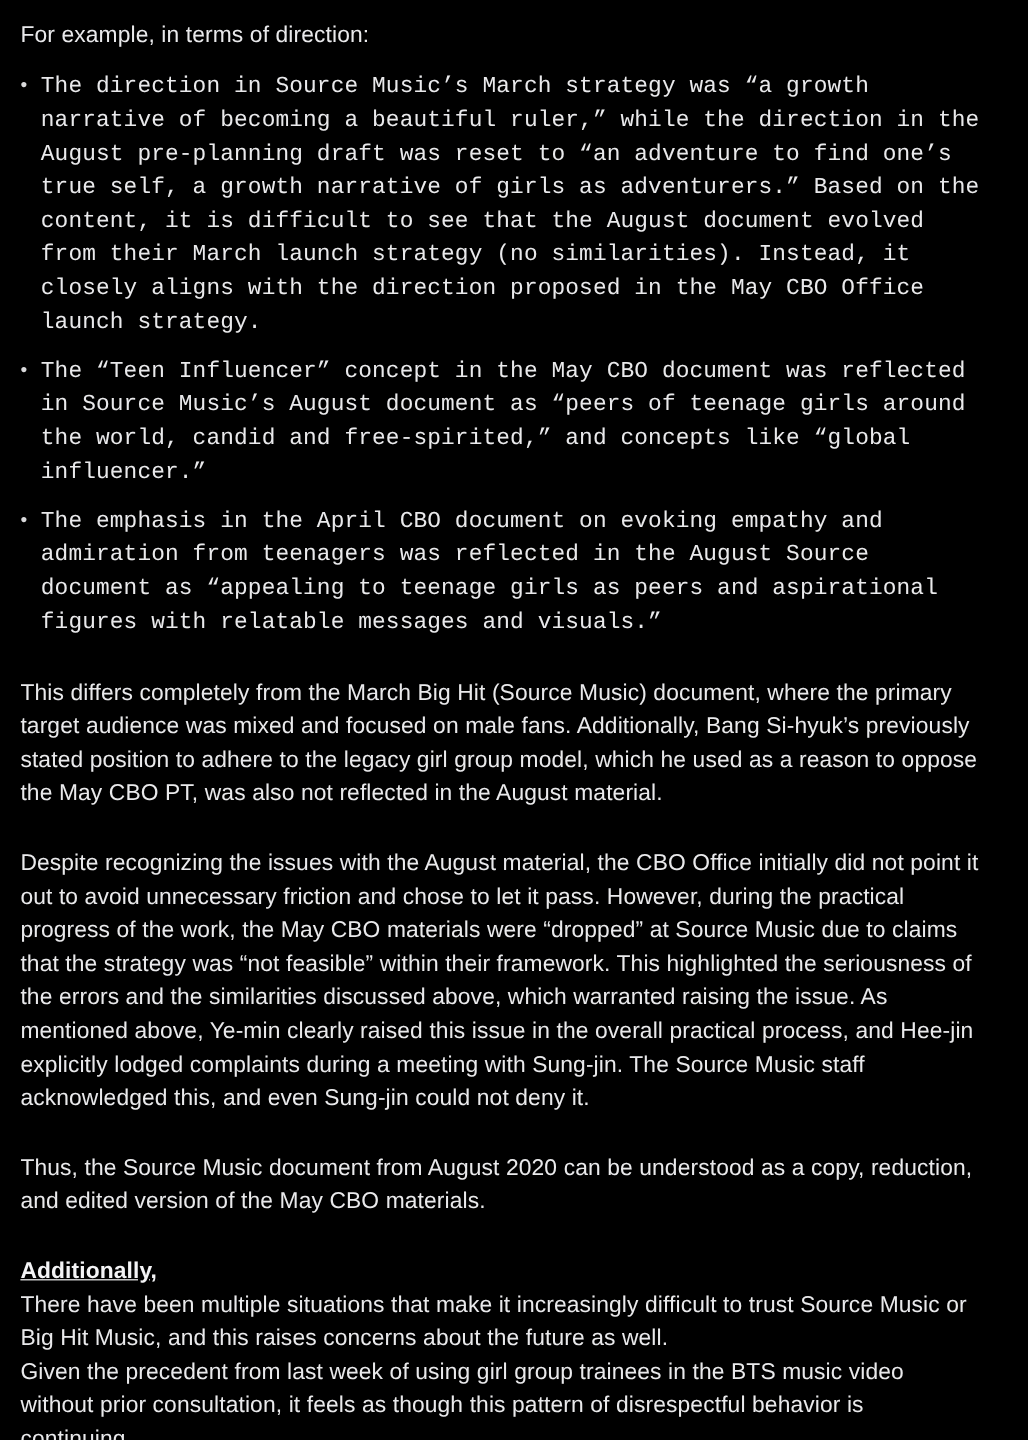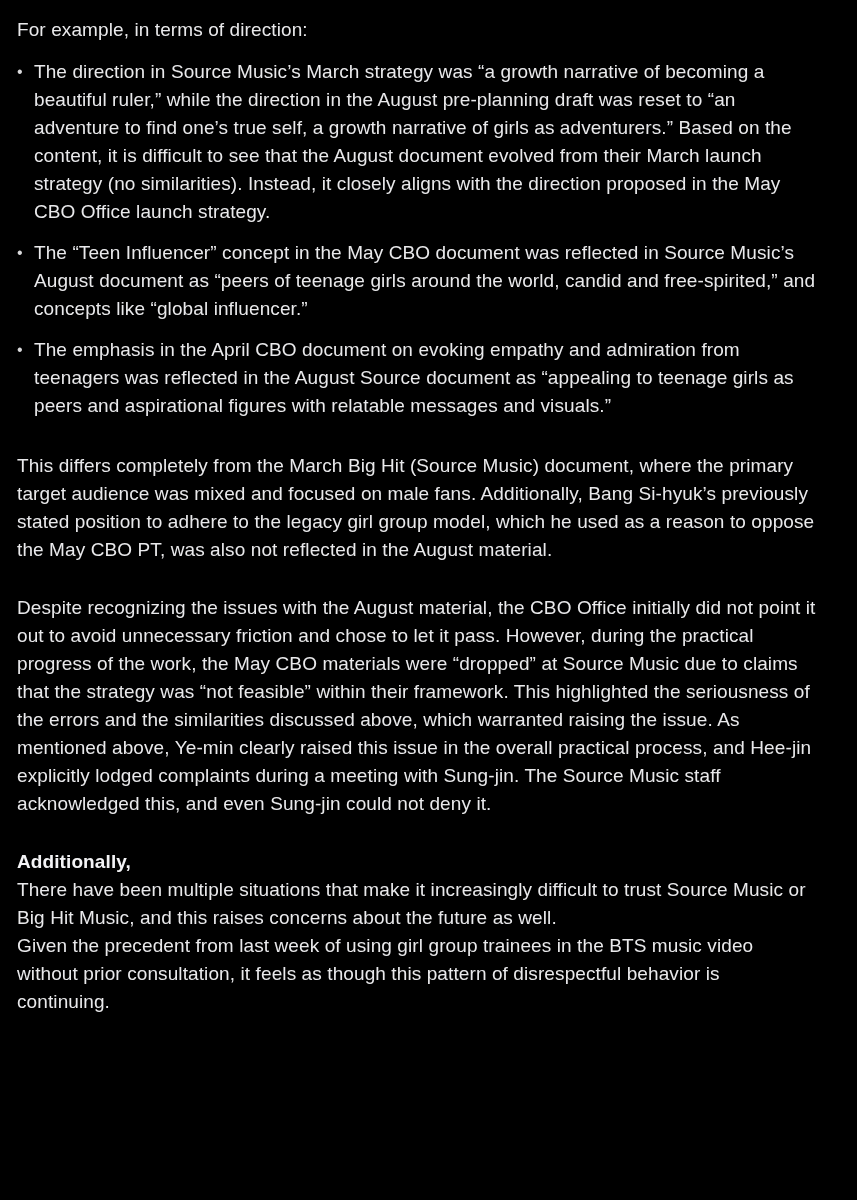--- a/index.html
+++ b/index.html
@@ -44,25 +44,27 @@
   }
   .bullet-marker {
     flex: 0 0 17px;
     width: 17px;
     color: #d9d9db;
     font-size: 16px;
     line-height: 28px;
   }
   .bullet-text {
     flex: 1 1 auto;
+    font-family: Liberation Mono, monospace;
   }
   .heading-bold {
     margin: 0;
     font-weight: bold;
     color: #f4f4f6;
+    text-decoration: underline;
   }
   .closing {
     margin-bottom: 0;
   }
 </style>
 </head>
 <body>
 
 <main class="page">
 
@@ -80,20 +82,21 @@
     <li class="bullet-item">
       <span class="bullet-marker">•</span>
       <span class="bullet-text">The emphasis in the April CBO document on evoking empathy and admiration from teenagers was reflected in the August Source document as “appealing to teenage girls as peers and aspirational figures with relatable messages and visuals.”</span>
     </li>
   </ul>
 
   <p class="para">This differs completely from the March Big Hit (Source Music) document, where the primary target audience was mixed and focused on male fans. Additionally, Bang Si-hyuk’s previously stated position to adhere to the legacy girl group model, which he used as a reason to oppose the May CBO PT, was also not reflected in the August material.</p>
 
   <p class="para">Despite recognizing the issues with the August material, the CBO Office initially did not point it out to avoid unnecessary friction and chose to let it pass. However, during the practical progress of the work, the May CBO materials were “dropped” at Source Music due to claims that the strategy was “not feasible” within their framework. This highlighted the seriousness of the errors and the similarities discussed above, which warranted raising the issue. As mentioned above, Ye-min clearly raised this issue in the overall practical process, and Hee-jin explicitly lodged complaints during a meeting with Sung-jin. The Source Music staff acknowledged this, and even Sung-jin could not deny it.</p>
 
+  <p class="para">Thus, the Source Music document from August 2020 can be understood as a copy, reduction, and edited version of the May CBO materials.</p>
 
   <p class="para heading-bold">Additionally,</p>
 
   <p class="para closing">There have been multiple situations that make it increasingly difficult to trust Source Music or Big Hit Music, and this raises concerns about the future as well.</p>
 
   <p class="para">Given the precedent from last week of using girl group trainees in the BTS music video without prior consultation, it feels as though this pattern of disrespectful behavior is continuing.</p>
 
 </main>
 
 </body></html>

